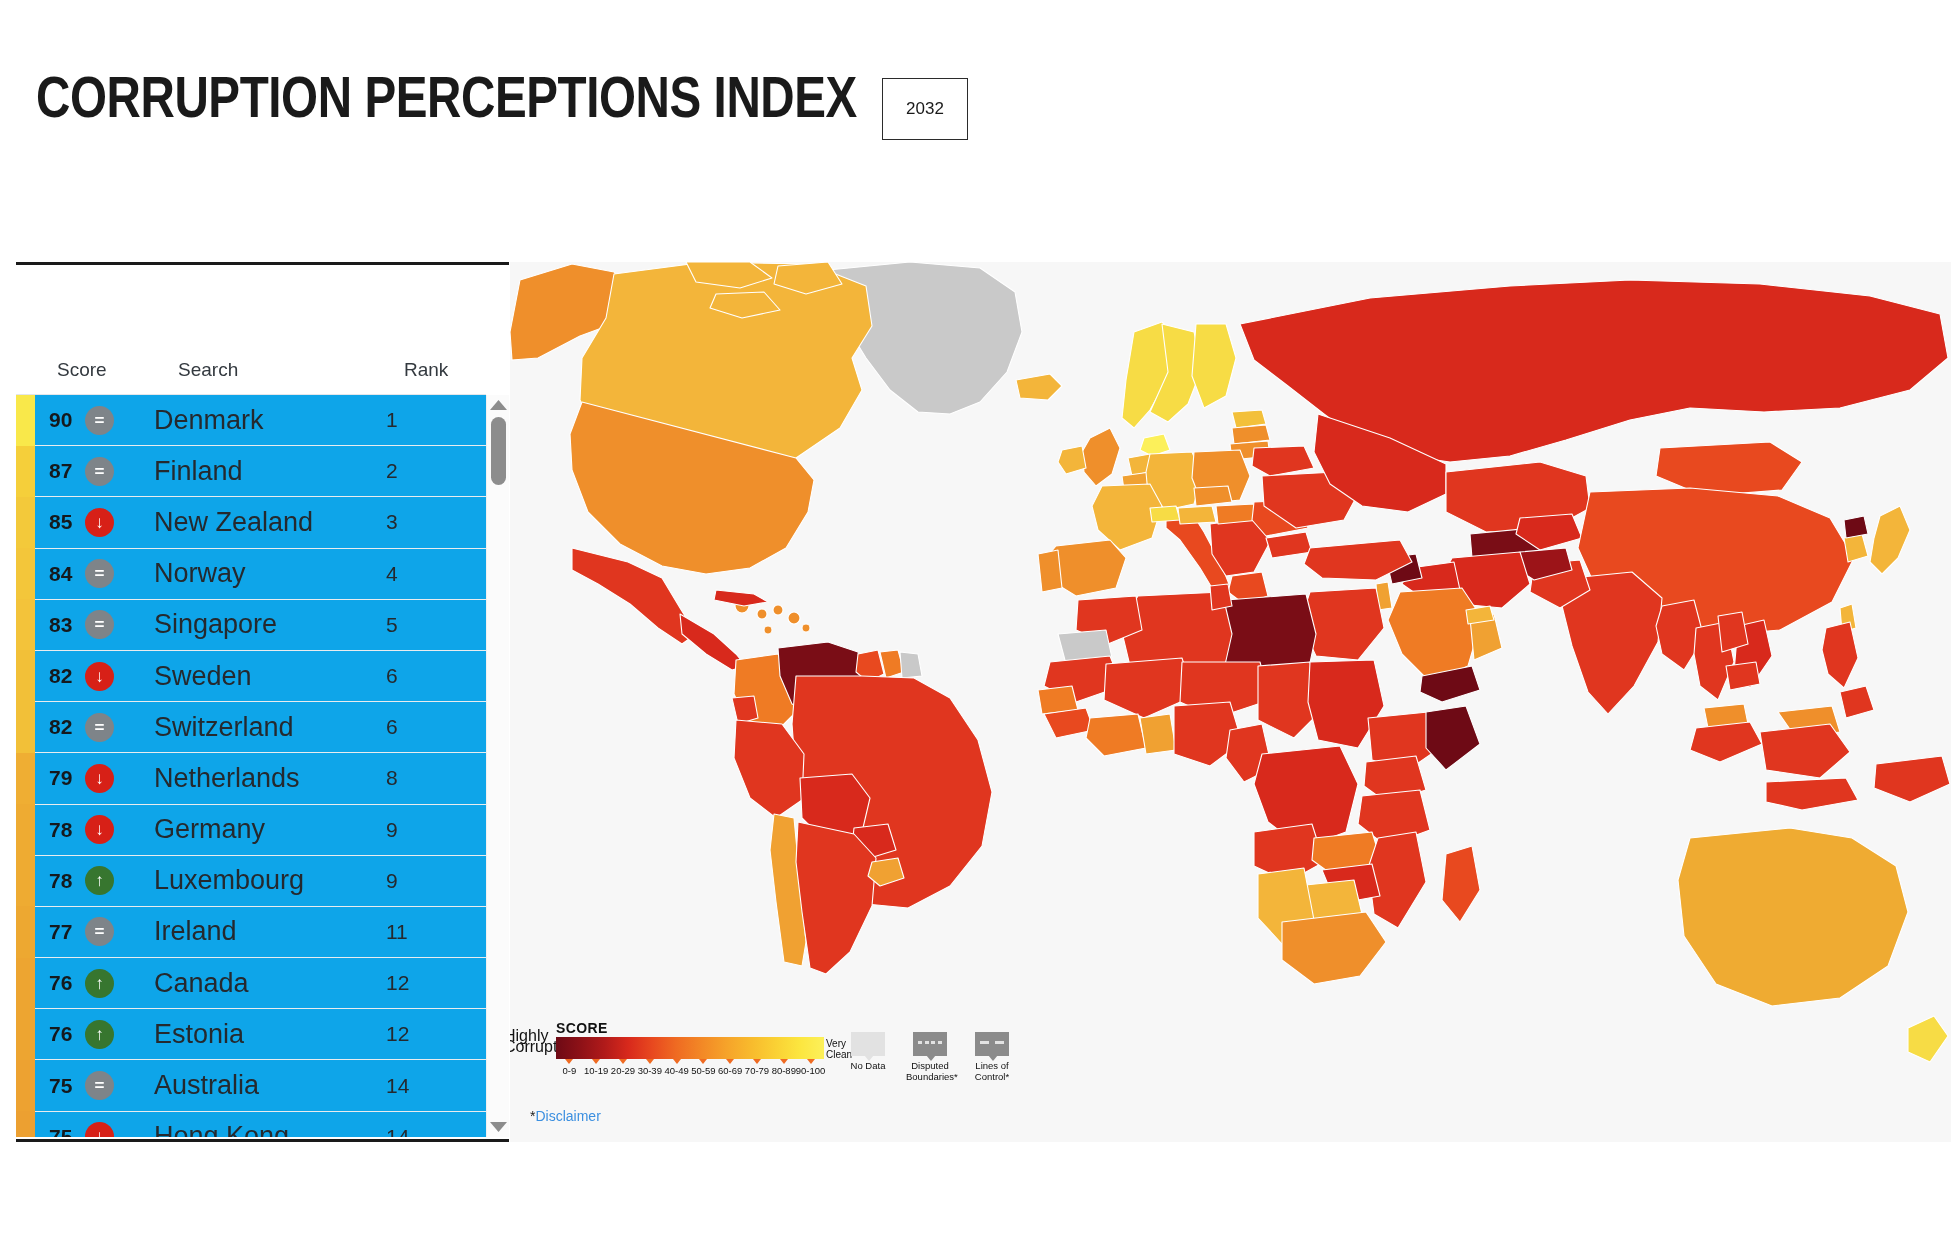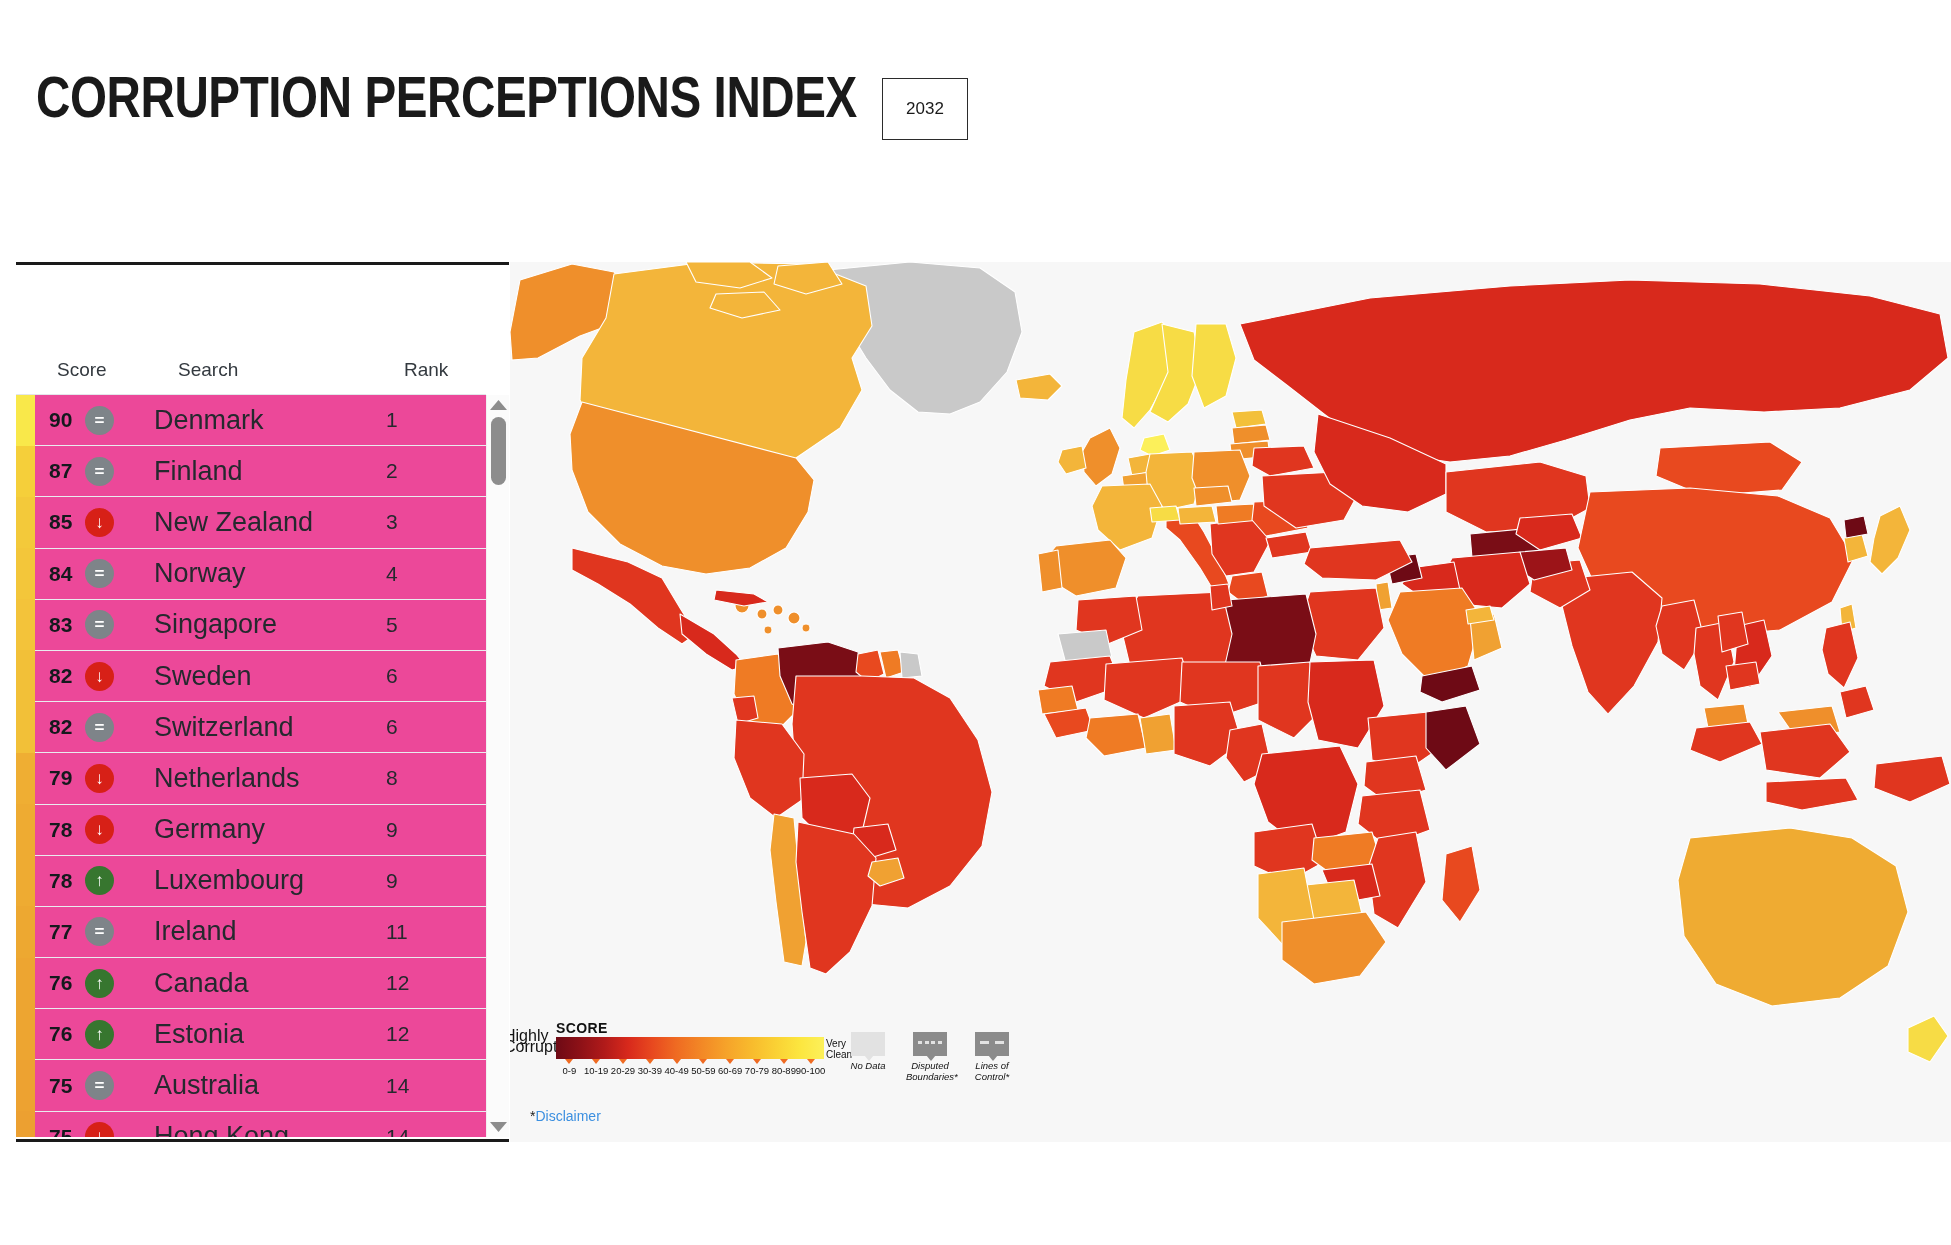--- a/index.html
+++ b/index.html
@@ -79,21 +79,21 @@
   .rows-viewport {
     position: absolute; left: 0; top: 130px;
     width: 470px; height: 742px;
     overflow: hidden;
   }
   .row {
     position: relative;
     height: 51.2px;
     display: flex; align-items: center;
     border-bottom: 1px solid #e9ecef;
-    background: #ec4899;
+    background: #0ea5e9;
   }
   .row .cbar { width: 19px; height: 51.2px; flex: 0 0 19px; }
   .row .score {
     width: 50px; flex: 0 0 50px;
     text-align: left; padding-left: 14px;
     font-size: 21px; font-weight: 700; color: #15191d;
   }
   .row .trend {
     width: 46px; flex: 0 0 46px;
     display: flex; align-items: center; justify-content: flex-start;
@@ -172,21 +172,21 @@
     position: absolute; top: 39px; width: 0; height: 0;
     border-left: 4px solid transparent; border-right: 4px solid transparent;
     border-top: 5px solid #ef6b22;
   }
   .tick-lab {
     position: absolute; top: 45px;
     font-size: 9.5px; color: #111; text-align: center; width: 40px;
     margin-left: -20px;
   }
   .legend-extras { position: absolute; left: 312px; top: 12px; display: flex; gap: 14px; }
-  .lx { width: 48px; text-align: center; font-style: italic; }
+  .lx { width: 48px; text-align: center; }
   .lx-swatch {
     width: 34px; height: 24px; margin: 0 auto 4px auto; position: relative;
   }
   .lx-swatch.nodata { background: #e2e2e2; }
   .lx-swatch.disputed { background: #8b8b8b; }
   .lx-swatch.loc { background: #8b8b8b; }
   .lx-swatch .dashes {
     position: absolute; left: 5px; top: 9px; width: 24px; height: 3px;
     display: flex; justify-content: space-between;
   }

